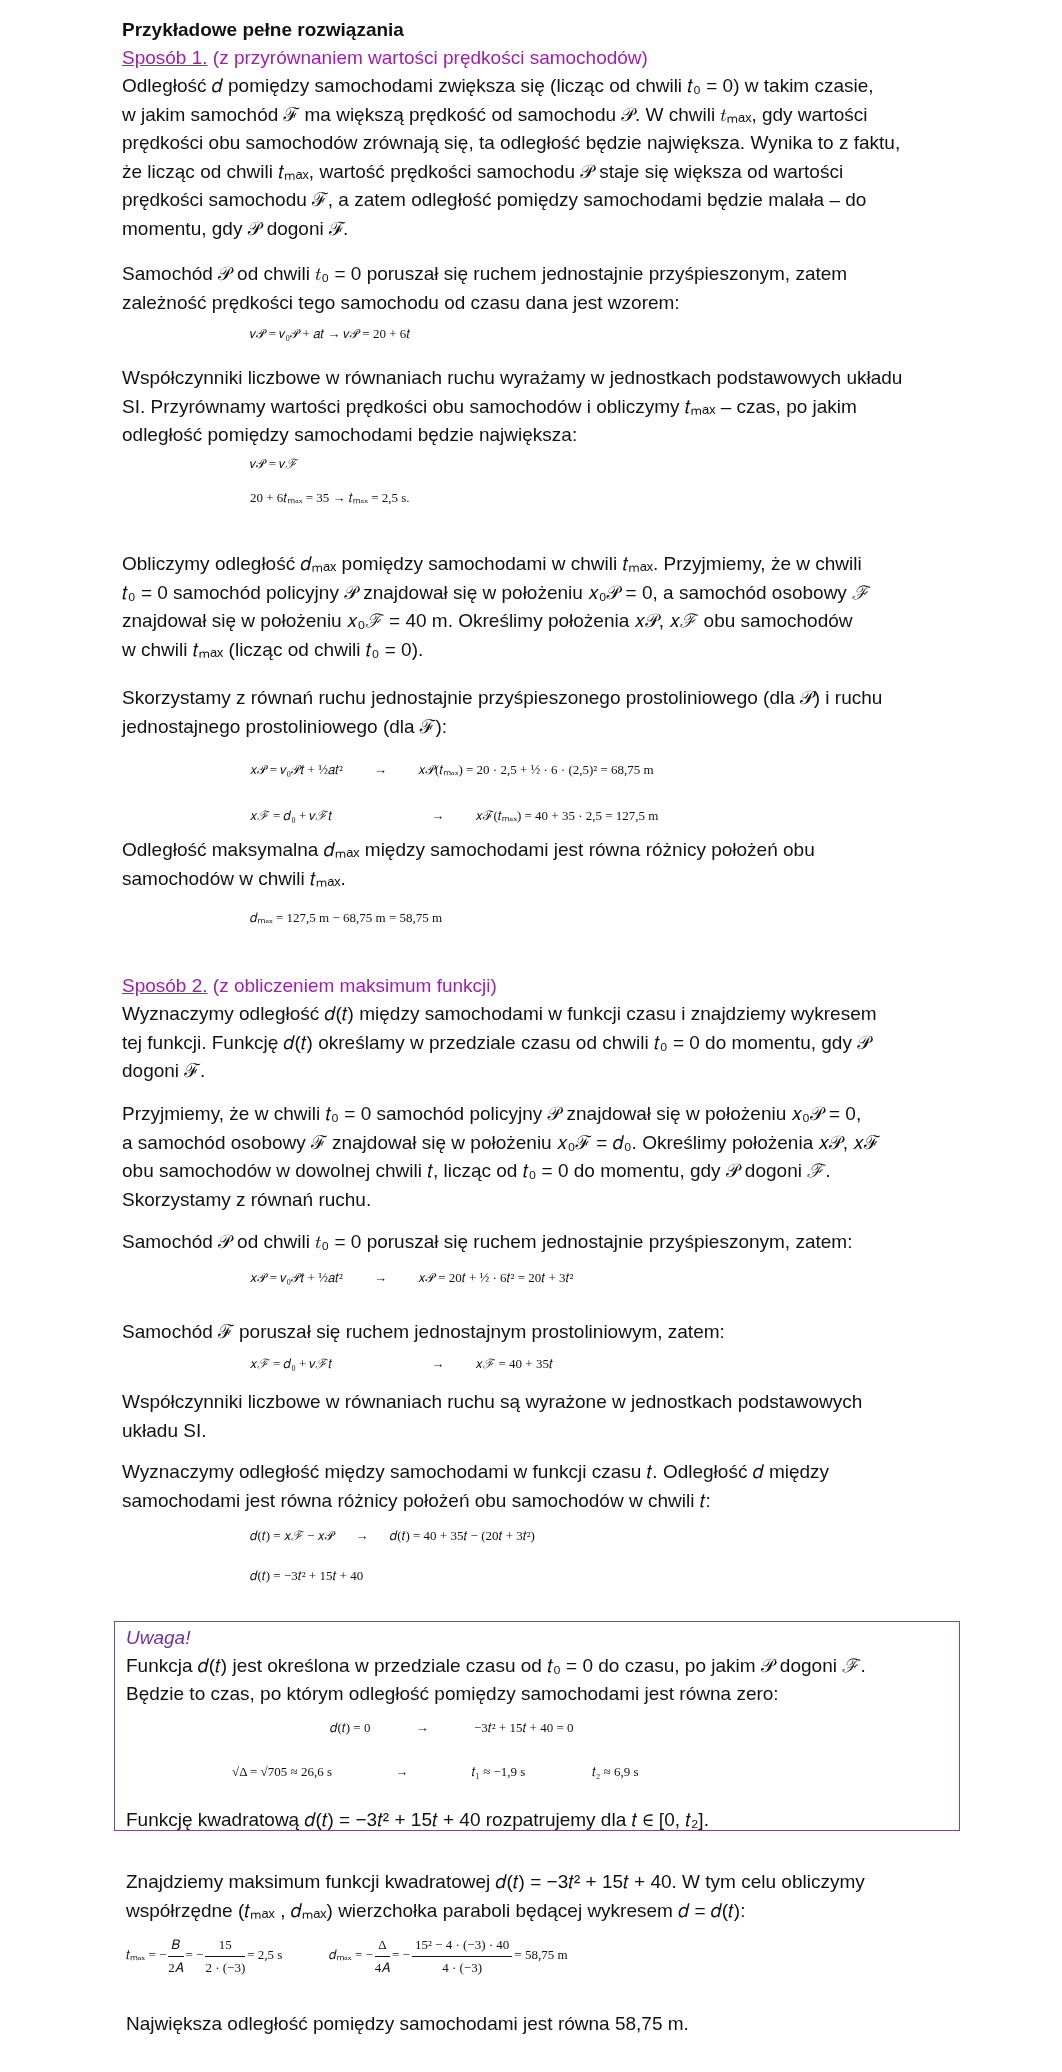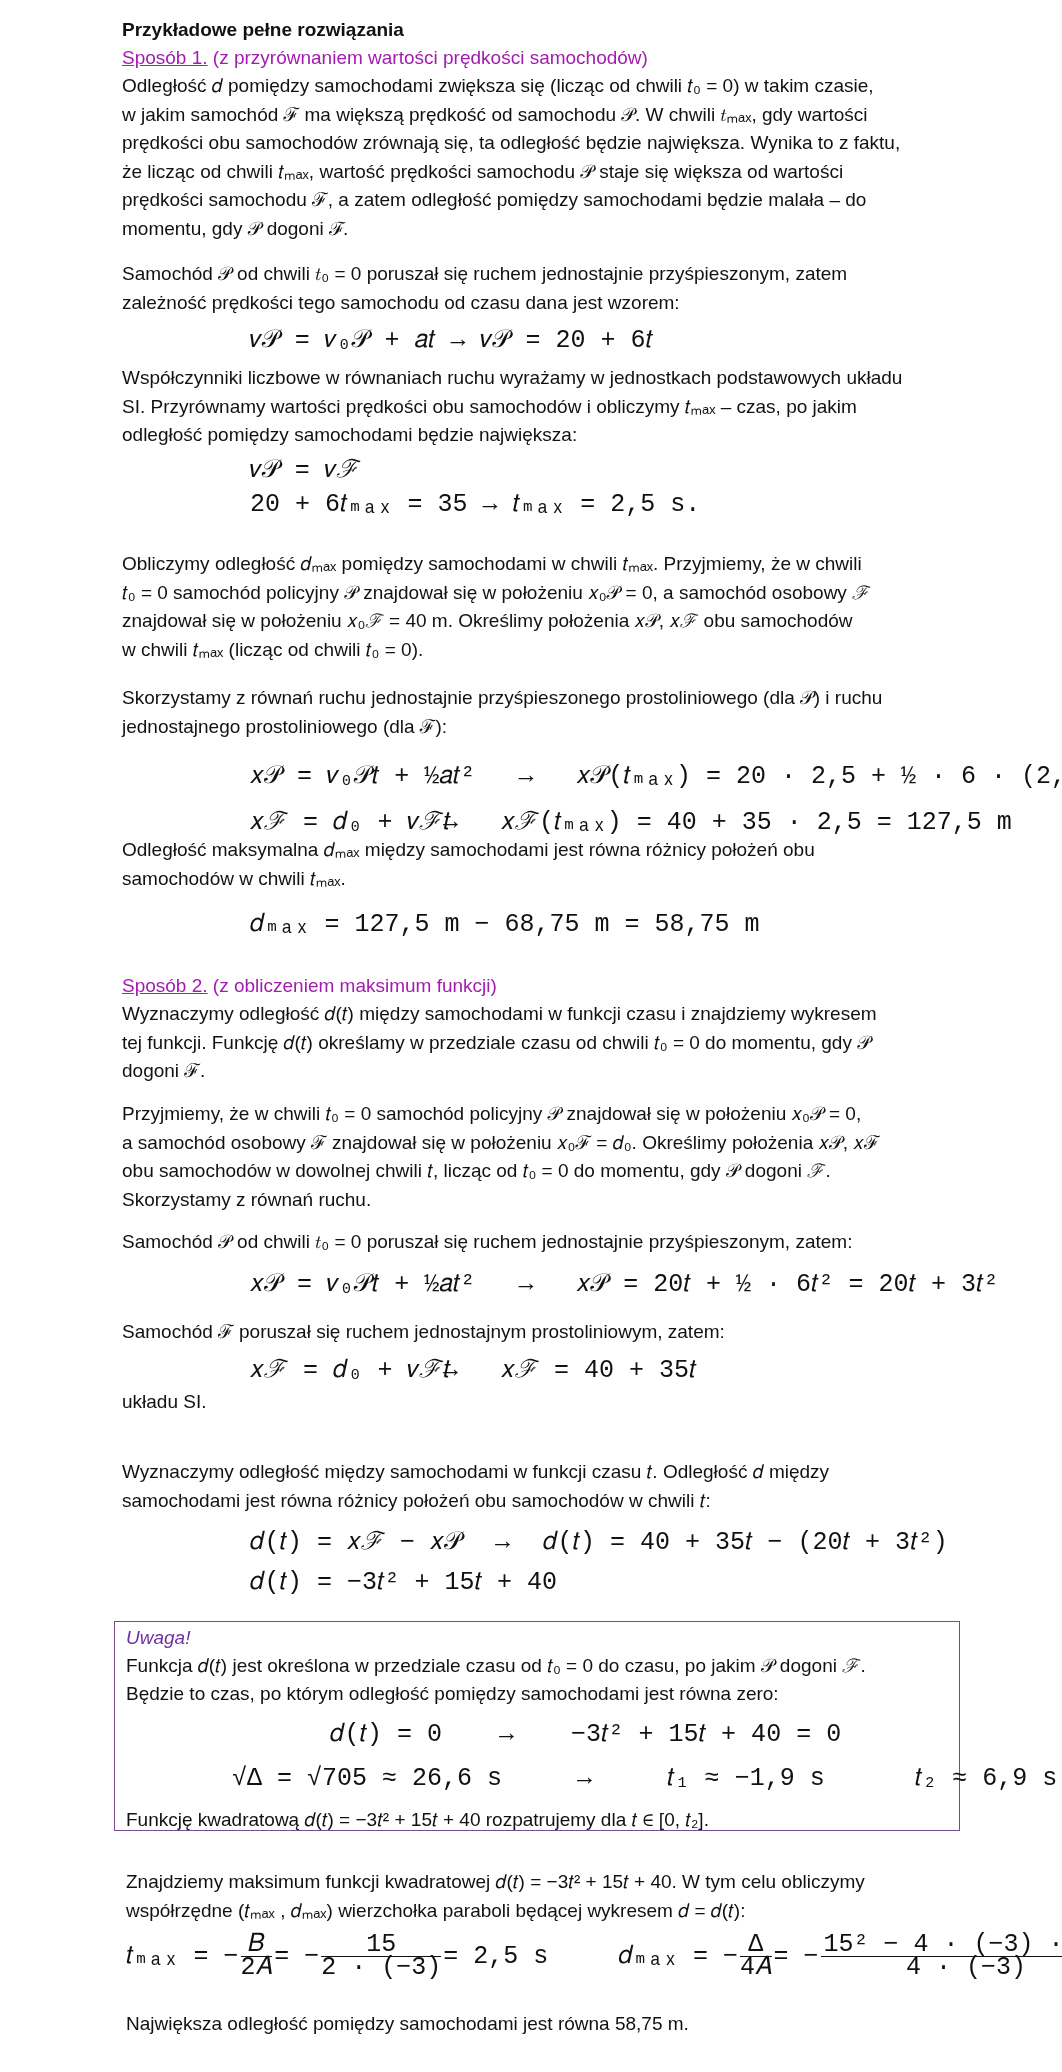--- a/index.html
+++ b/index.html
@@ -4,21 +4,21 @@
 <style>
   html, body { margin: 0; padding: 0; background: #ffffff; }
   body {
     width: 1062px; height: 2072px; position: relative; overflow: hidden;
     font-family: "Liberation Sans", sans-serif; font-size: 19px; color: #111;
   }
   .blk { position: absolute; left: 122px; width: 830px; line-height: 28.5px; }
   .title { font-weight: bold; font-size: 19px; }
   .purple { color: #a21caf; }
   .u { text-decoration: underline; }
-  .eq { position: absolute; font-family: Liberation Mono, monospace; font-size: 25px; white-space: nowrap; }
+  .eq { position: absolute; font-family: Liberation Serif, serif; font-size: 13px; white-space: nowrap; }
   .frac { display: inline-block; vertical-align: middle; text-align: center; margin: 0 2px; }
   .frac > span { display: block; line-height: 22px; }
   .frac > span.num { border-bottom: 1.5px solid #111; padding: 0 3px; }
   .box {
     position: absolute; left: 114px; top: 1621px; width: 846px; height: 210px;
     border: 1.5px solid #7a4a8e; box-sizing: border-box;
   }
   .italic-purple { color: #7030a0; font-style: italic; }
   .arrow { display: inline-block; margin: 0 28px; }
 </style>
@@ -98,20 +98,21 @@
   <span class="arrow">→</span>
   <span>𝑥𝒫 = 20𝑡 + ½ · 6𝑡² = 20𝑡 + 3𝑡²</span>
 </div>
 <div class="blk" style="top:1318px">Samochód ℱ poruszał się ruchem jednostajnym prostoliniowym, zatem:</div>
 <div class="eq" style="left:250px; top:1356px">
   <span style="display:inline-block;width:150px">𝑥ℱ = 𝑑₀ + 𝑣ℱ𝑡</span>
   <span class="arrow">→</span>
   <span>𝑥ℱ = 40 + 35𝑡</span>
 </div>
 <div class="blk" style="top:1388px">
+  <div>Współczynniki liczbowe w równaniach ruchu są wyrażone w jednostkach podstawowych</div>
   <div>układu SI.</div>
 </div>
 <div class="blk" style="top:1458px">
   <div>Wyznaczymy odległość między samochodami w funkcji czasu 𝑡. Odległość 𝑑 między</div>
   <div>samochodami jest równa różnicy położeń obu samochodów w chwili 𝑡:</div>
 </div>
 <div class="eq" style="left:250px; top:1528px">
   <span>𝑑(𝑡) = 𝑥ℱ − 𝑥𝒫</span>
   <span class="arrow" style="margin:0 18px">→</span>
   <span>𝑑(𝑡) = 40 + 35𝑡 − (20𝑡 + 3𝑡²)</span>

